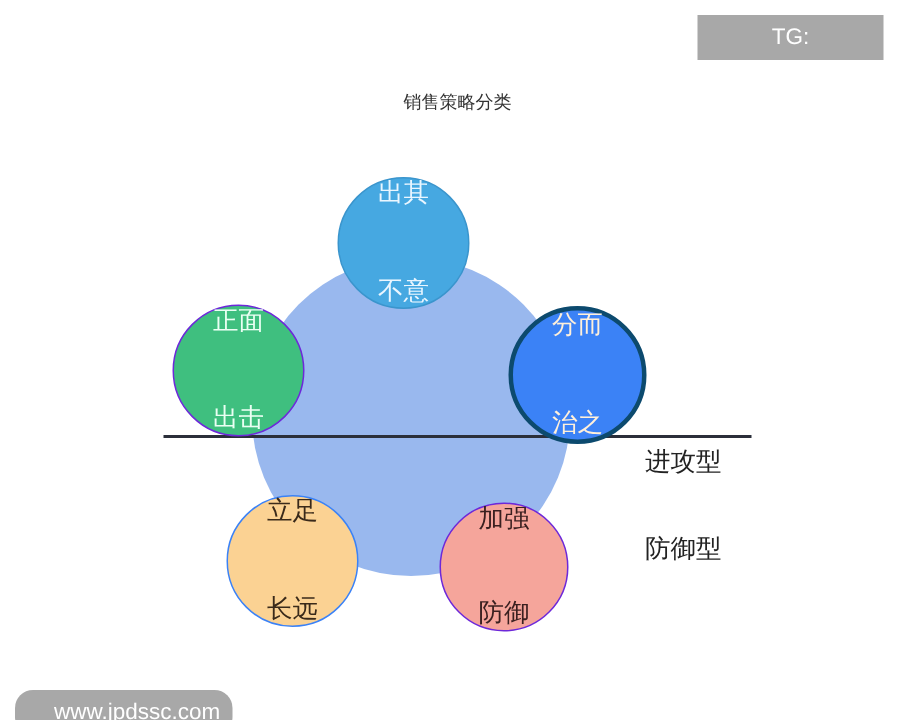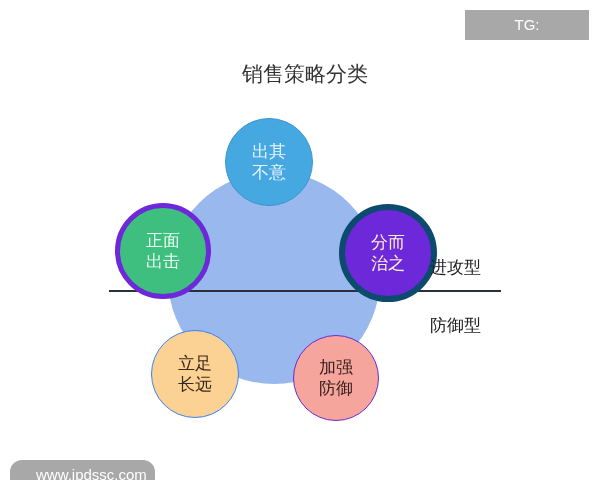--- a/index.html
+++ b/index.html
@@ -10,40 +10,40 @@
   }
   .abs { position: absolute; }
   .watermark {
     position: absolute; background: #a8a8a8; color: #ffffff;
     font-family: "Liberation Sans", "DejaVu Sans", sans-serif;
     font-size: 15px; line-height: 30px; padding: 0 26px; box-sizing: border-box;
   }
   .wm-top { left: 465px; top: 10px; width: 124px; height: 30px; text-align: center; }
   .wm-bottom { left: 10px; top: 460px; width: 145px; height: 30px; text-align: center; border-radius: 12px; }
   .title {
-    left: 0; width: 600px; top: 60px; text-align: center; font-size: 21px; color: #333;
+    left: 0; width: 600px; top: 60px; text-align: center; font-size: 12px; color: #333;
     padding-left: 10px; box-sizing: border-box;
   }
   .big-circle {
     left: 168px; top: 172px; width: 212px; height: 212px; border-radius: 50%;
     background: #99b8ee;
   }
   .divider { left: 109px; top: 290px; width: 392px; height: 2px; background: #2b2f3a; }
   .node {
     position: absolute; border-radius: 50%;
-    display: flex; align-items: center; justify-content: center; flex-direction: column;
+    display: flex; align-items: center; justify-content: space-between; flex-direction: column;
     font-size: 17px; line-height: 21px; text-align: center;
   }
   .node span { display: block; }
   .n-top { left: 225px; top: 118px; width: 86px; height: 86px; background: #46a8e1; border: 1px solid #3a95cd; color: #eaf6ff; }
-  .n-left { left: 115px; top: 203px; width: 86px; height: 86px; background: #3fbf7f; border: 5px solid #6d28d9; color: #eafff3; }
-  .n-right { left: 339px; top: 204px; width: 86px; height: 86px; background: #6d28d9; border: 6px solid #0c4a6e; color: #fff0da; }
+  .n-left { left: 115px; top: 203px; width: 86px; height: 86px; background: #3fbf7f; border: 1px solid #6d28d9; color: #eafff3; }
+  .n-right { left: 339px; top: 204px; width: 86px; height: 86px; background: #3b82f6; border: 3px solid #0c4a6e; color: #fff0da; }
   .n-bl { left: 151px; top: 330px; width: 86px; height: 86px; background: #fbd293; border: 1px solid #3b82f6; color: #3a2a1a; }
   .n-br { left: 293px; top: 335px; width: 84px; height: 84px; background: #f5a59b; border: 1px solid #6d28d9; color: #3a2020; }
-  .side-label { left: 430px; font-size: 17px; color: #222; }
+  .side-label { left: 430px; font-size: 17px; color: #222; margin-top: 40px; }
   .lbl-attack { top: 256px; }
   .lbl-defense { top: 314px; text-align: right; }
 </style>
 </head>
 <body>
 
 <div class="watermark wm-top">TG: MYYJJPP</div>
 
 <div class="abs title">销售策略分类</div>
 

